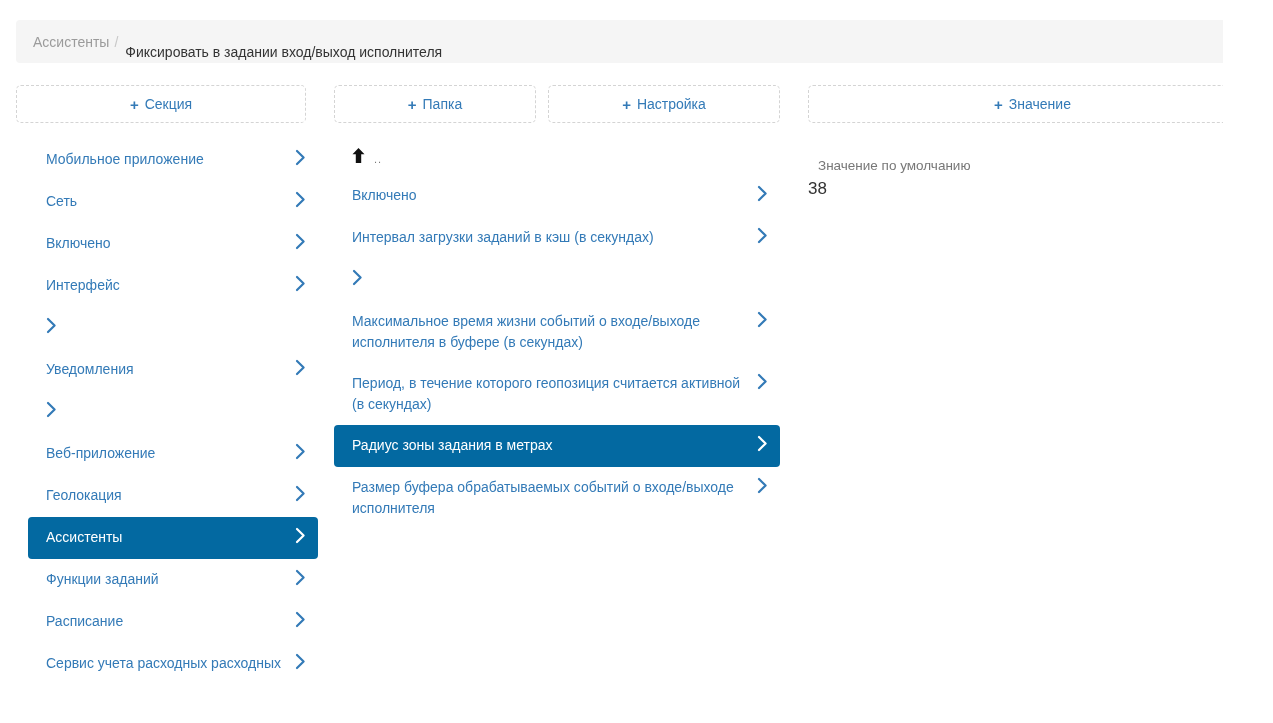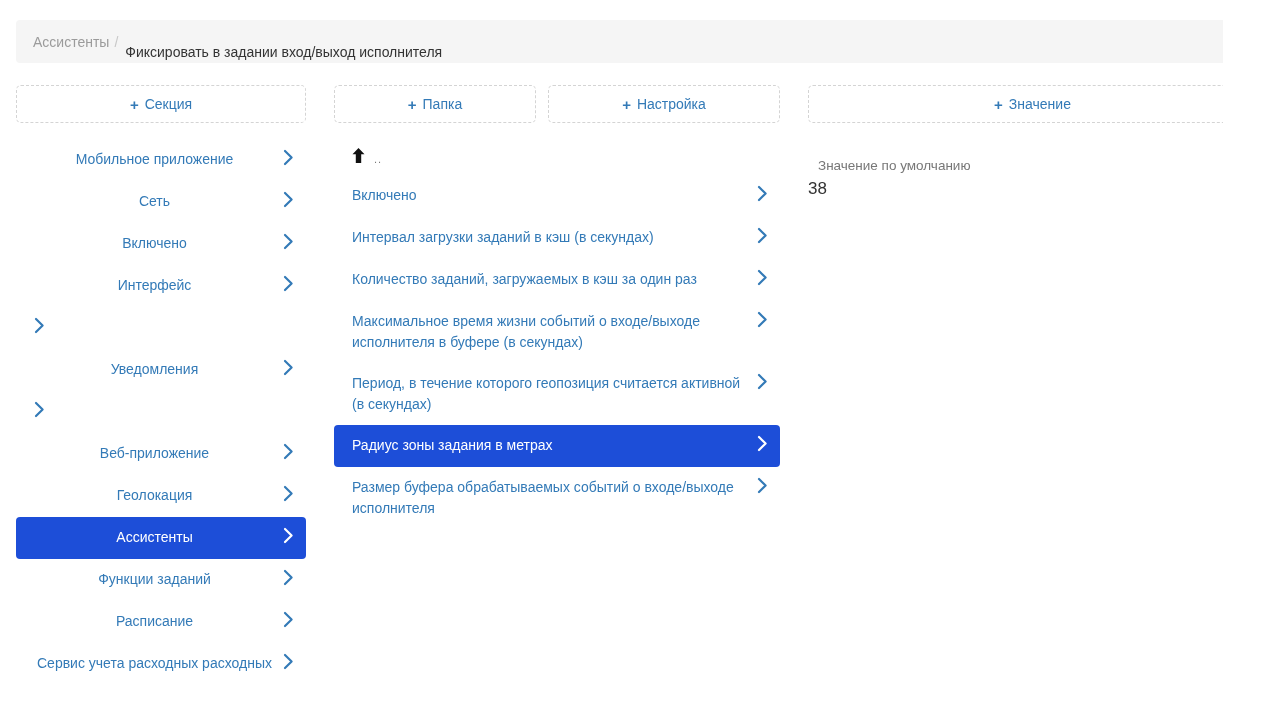--- a/index.html
+++ b/index.html
@@ -77,21 +77,21 @@
   #btn-section  { left: 16px;  top: 85px; width: 290px; }
   #btn-folder   { left: 334px; top: 85px; width: 202px; }
   #btn-setting  { left: 548px; top: 85px; width: 232px; }
   #btn-value    { left: 808px; top: 85px; width: 449px; }
 
   
   .col {
     position: absolute;
     top: 139px;
   }
-  #col-sections { left: 16px;  width: 290px; text-align: center; }
+  #col-sections { left: 28px;  width: 290px; }
   #col-items    { left: 334px; width: 446px; }
   #col-value    { left: 808px; width: 449px; }
 
   .nav-row {
     display: flex;
     align-items: flex-start;
     justify-content: space-between;
     padding: 10px 12px 10px 18px;
     border-radius: 4px;
     cursor: pointer;
@@ -105,21 +105,21 @@
     flex: 1 1 auto;
   }
   .nav-row .chev {
     flex: 0 0 auto;
     color: #337ab7;
     line-height: 21px;
     display: inline-block;
   }
   .nav-row .chev svg { display: block; }
   .nav-row.active {
-    background: #1d4ed8;
+    background: #0369a1;
   }
   .nav-row.active .label { color: #ffffff; }
   .nav-row.active .chev  { color: #ffffff; }
 
   
   .updir-row {
     display: flex;
     align-items: center;
     padding: 6px 12px 6px 18px;
     cursor: pointer;
@@ -308,21 +308,20 @@
         </div>
         <div class="nav-row">
           <span class="label">Интервал загрузки заданий в кэш (в секундах)</span>
           <span class="chev">
             <svg width="11" height="17" viewBox="0 0 11 17" fill="none" stroke="currentColor" stroke-width="2.2" stroke-linecap="round" stroke-linejoin="round" aria-hidden="true">
               <path d="M2 2 L8.6 8.5 L2 15"></path>
             </svg>
           </span>
         </div>
         <div class="nav-row">
-          <span class="label">Количество заданий, загружаемых в кэш за один раз</span>
           <span class="chev">
             <svg width="11" height="17" viewBox="0 0 11 17" fill="none" stroke="currentColor" stroke-width="2.2" stroke-linecap="round" stroke-linejoin="round" aria-hidden="true">
               <path d="M2 2 L8.6 8.5 L2 15"></path>
             </svg>
           </span>
         </div>
         <div class="nav-row">
           <span class="label">Максимальное время жизни событий о входе/выходе исполнителя в буфере (в секундах)</span>
           <span class="chev">
             <svg width="11" height="17" viewBox="0 0 11 17" fill="none" stroke="currentColor" stroke-width="2.2" stroke-linecap="round" stroke-linejoin="round" aria-hidden="true">

